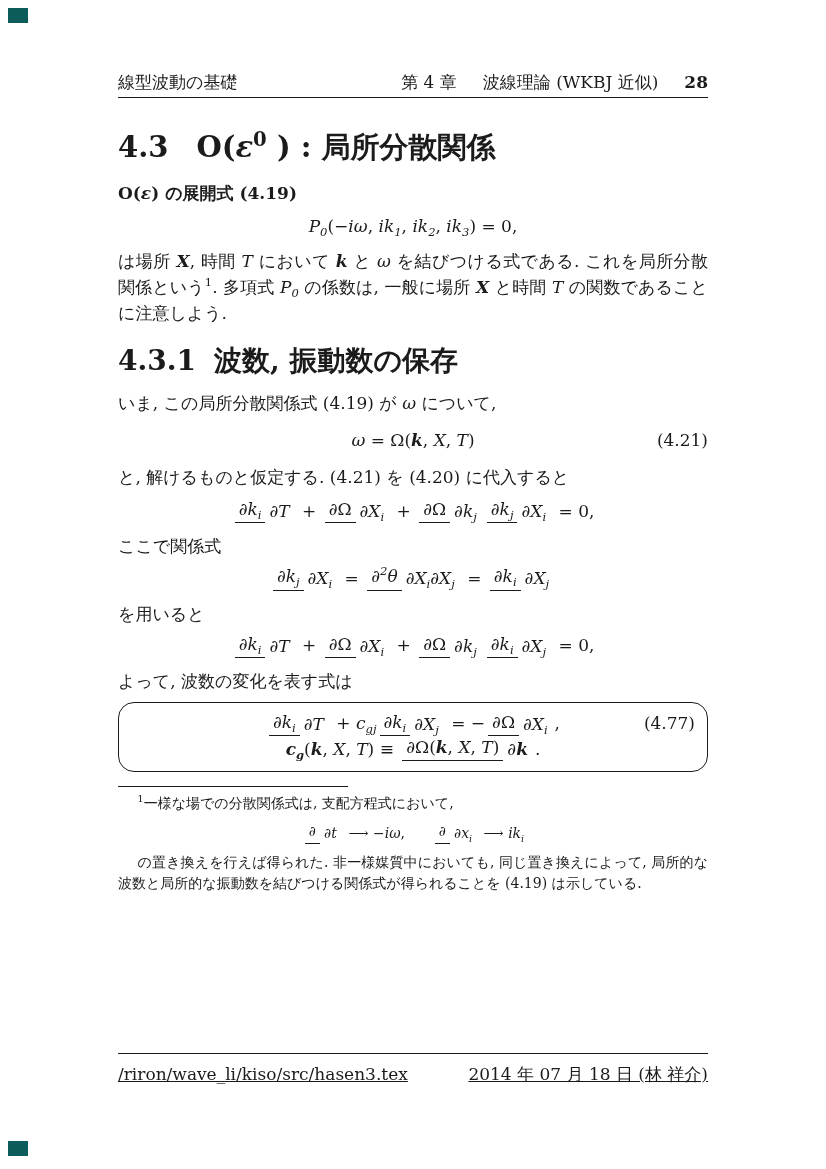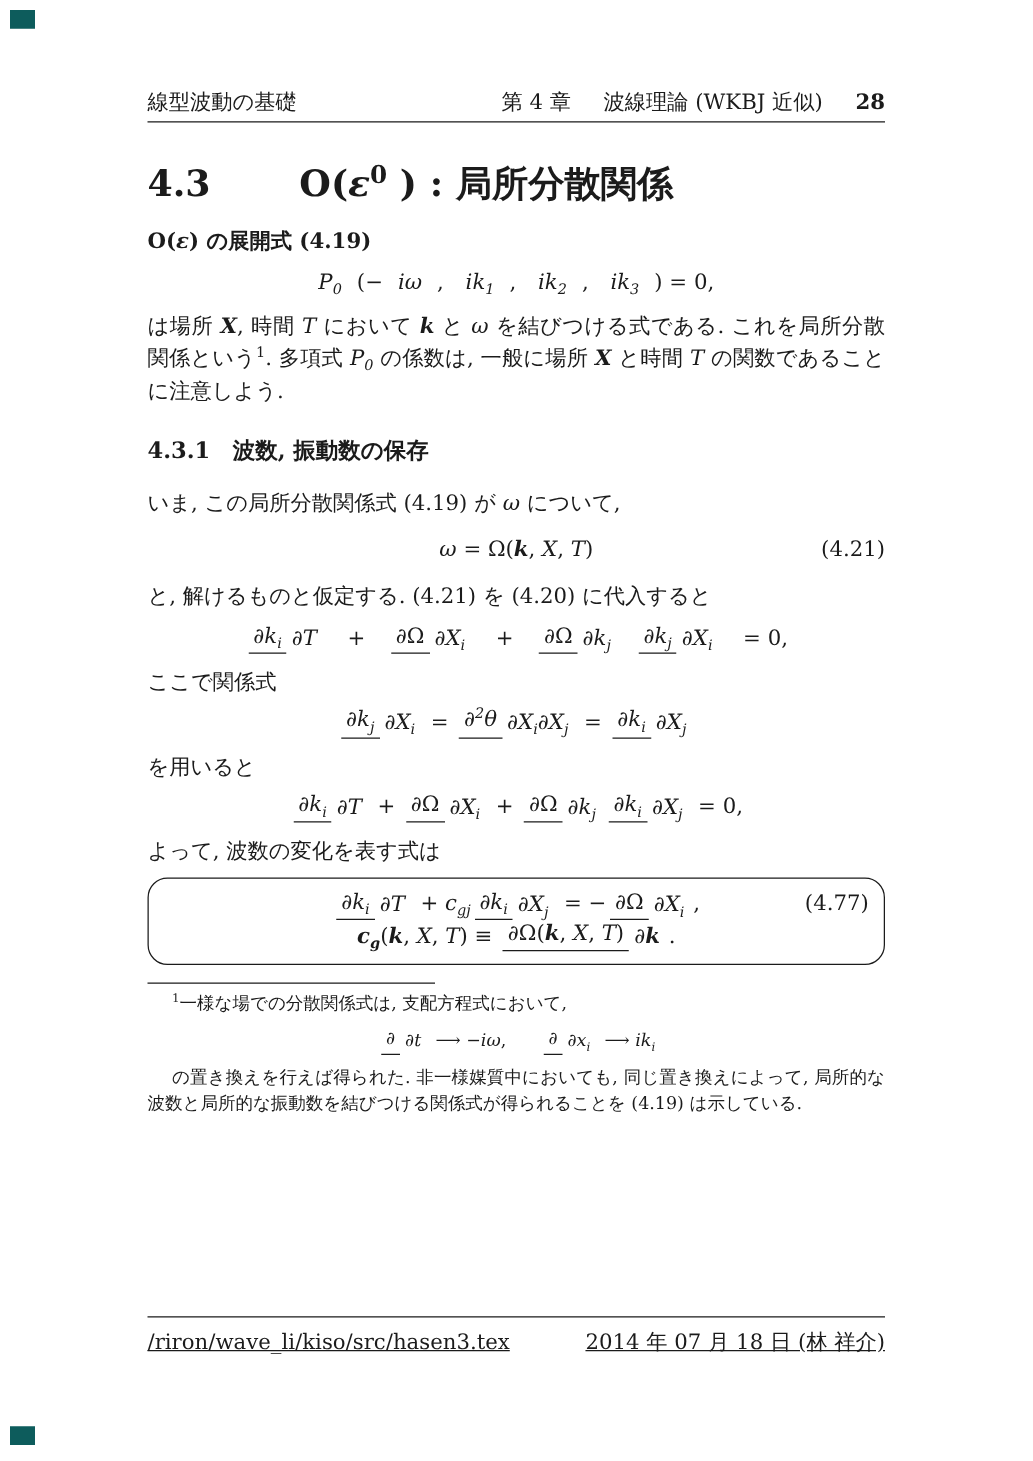--- a/index.html
+++ b/index.html
@@ -14,36 +14,36 @@
   .corner-mark.bottom{top:1141px;}
   .content{position:absolute;left:118px;top:72px;width:590px;}
 
   
   .header{display:flex;justify-content:space-between;align-items:baseline;
     border-bottom:1px solid #1b1b1b;padding-bottom:5px;line-height:20px;}
   .h-right{display:flex;gap:26px;align-items:baseline;}
   .pagenum{font-weight:bold;}
 
   
-  .h1{margin-top:32px;font-size:29px;font-weight:bold;line-height:34px;display:flex;gap:43px;}
+  .h1{margin-top:32px;font-size:29px;font-weight:bold;line-height:34px;display:flex;}
   .h1-num{margin-right:28px;}
-  .h2{margin-top:22px;font-size:18px;font-weight:bold;line-height:26px;display:flex;}
+  .h2{margin-top:22px;font-size:28px;font-weight:bold;line-height:26px;display:flex;}
   .h2-num{margin-right:18px;}
 
   
   .para{margin:0;margin-top:16px;line-height:26px;text-align:justify;}
   .para.tight{margin-top:10px;}
   .para.first{font-weight:bold;}
 
   
   .eq-wrap{position:relative;}
   .eq{display:flex;justify-content:center;align-items:center;white-space:pre;line-height:24px;}
   .eq span{white-space:pre;}
   .eqno{position:absolute;right:0;top:50%;transform:translateY(-50%);}
-  .m6{margin:6px 0;}.m8{margin:8px 0;gap:12px;}.m12{margin:12px 0;}
+  .m6{margin:6px 0;}.m8{margin:8px 0;}.m12{margin:12px 0;}
   .frac{display:inline-flex;flex-direction:row;align-items:center;
     vertical-align:middle;margin:0 3px;text-align:center;}
   .frac .num{display:block;padding:1px 4px 2px;border-bottom:1px solid #1b1b1b;line-height:1.25;}
   .frac .den{display:block;padding:2px 4px 0;line-height:1.25;}
   sub,sup{font-size:68%;line-height:0;}
   .st-i{font-style:italic;}
   .st-b{font-weight:bold;}
   .st-bi{font-weight:bold;font-style:italic;}
 
   

